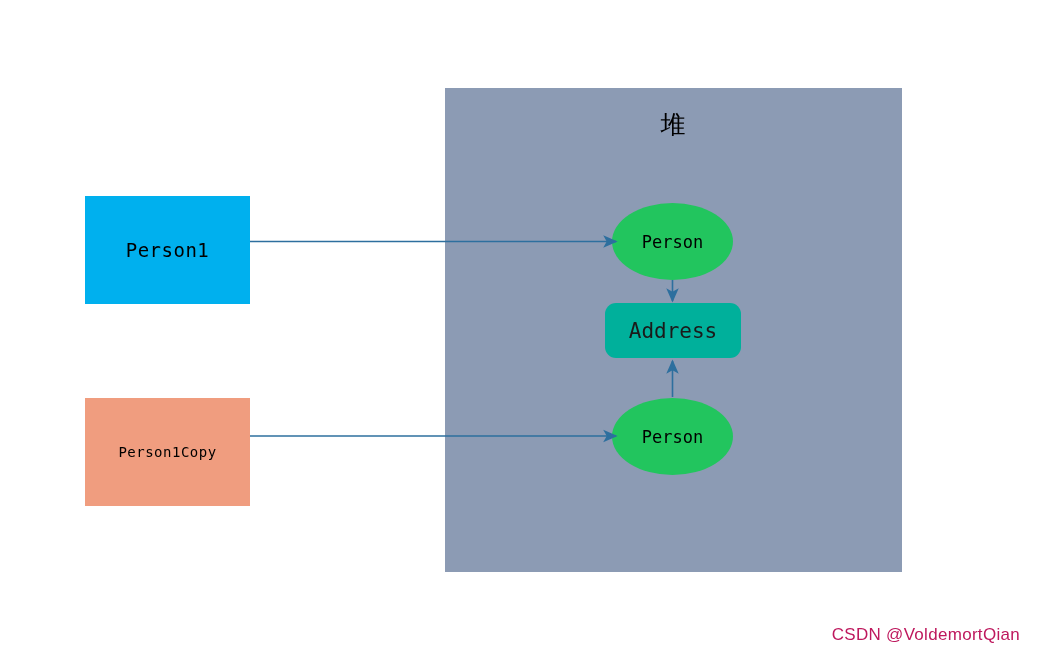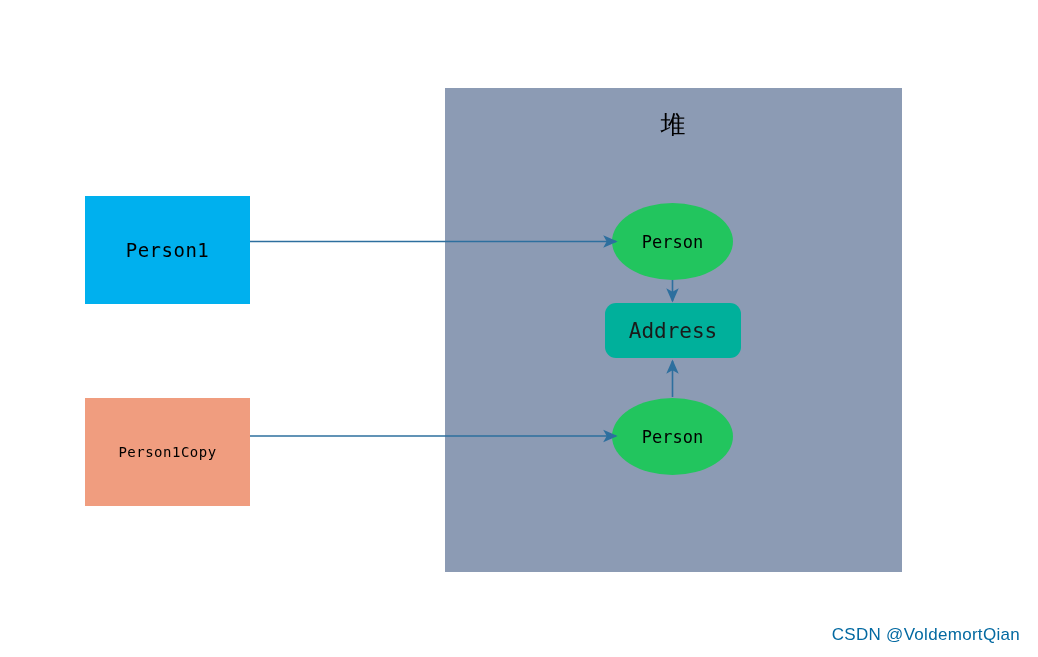--- a/index.html
+++ b/index.html
@@ -110,21 +110,21 @@
     pointer-events: none;
   }
 
   
   .watermark {
     position: absolute;
     right: 18px;
     bottom: 12px;
     font-family: "Liberation Sans", sans-serif;
     font-size: 17px;
-    color: #0369a1;
+    color: #be185d;
     letter-spacing: 0.3px;
     white-space: nowrap;
   }
 </style>
 </head>
 <body>
 
 <div id="canvas">
 
   <div class="heap-region"></div>

